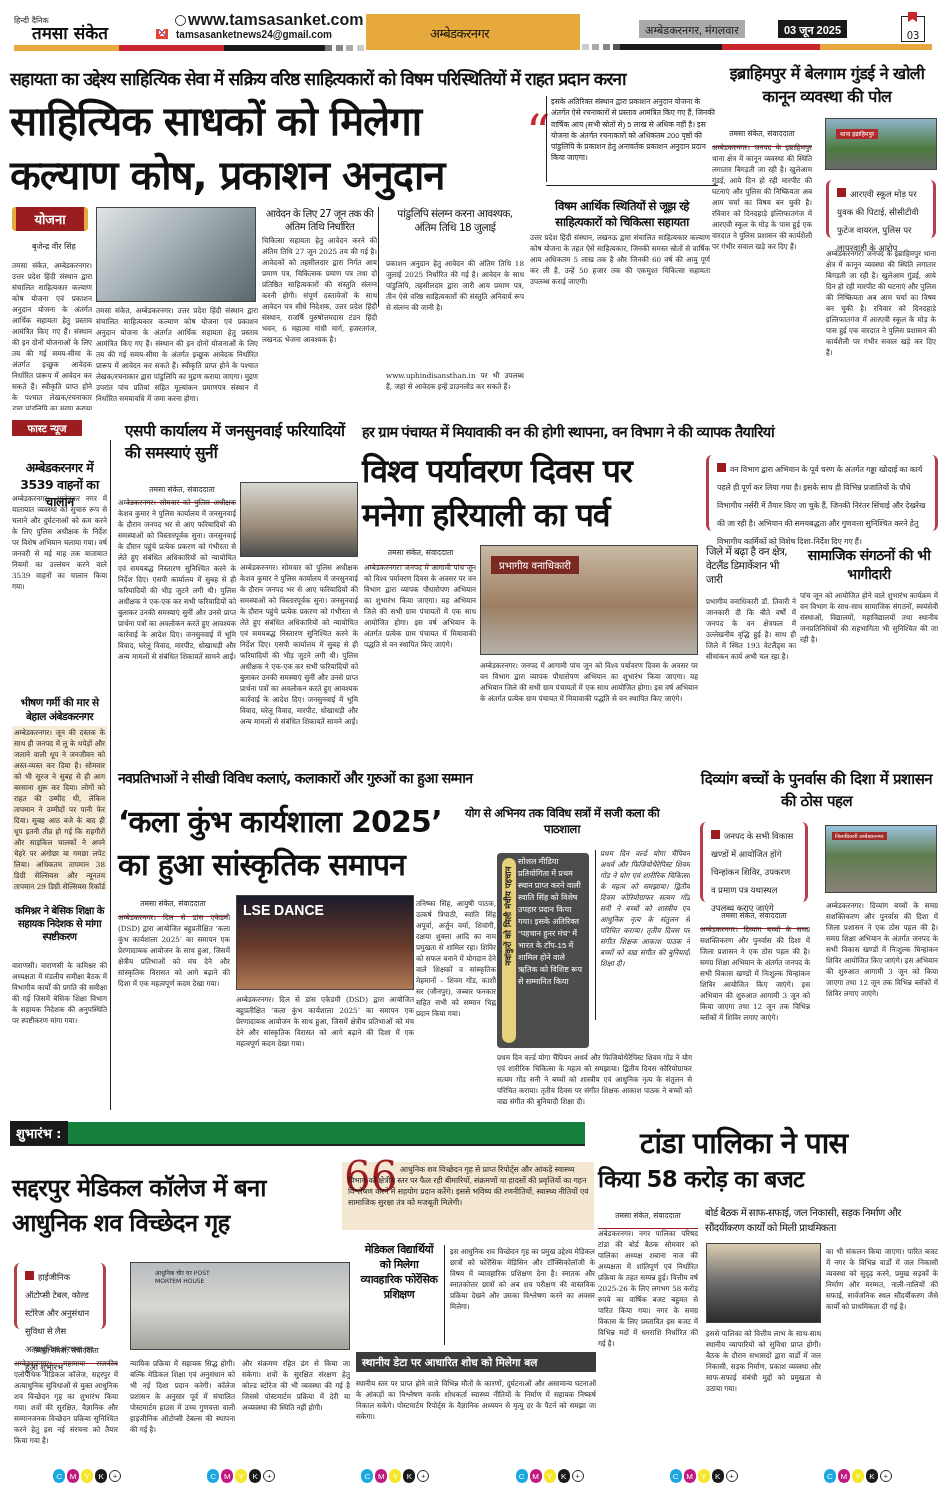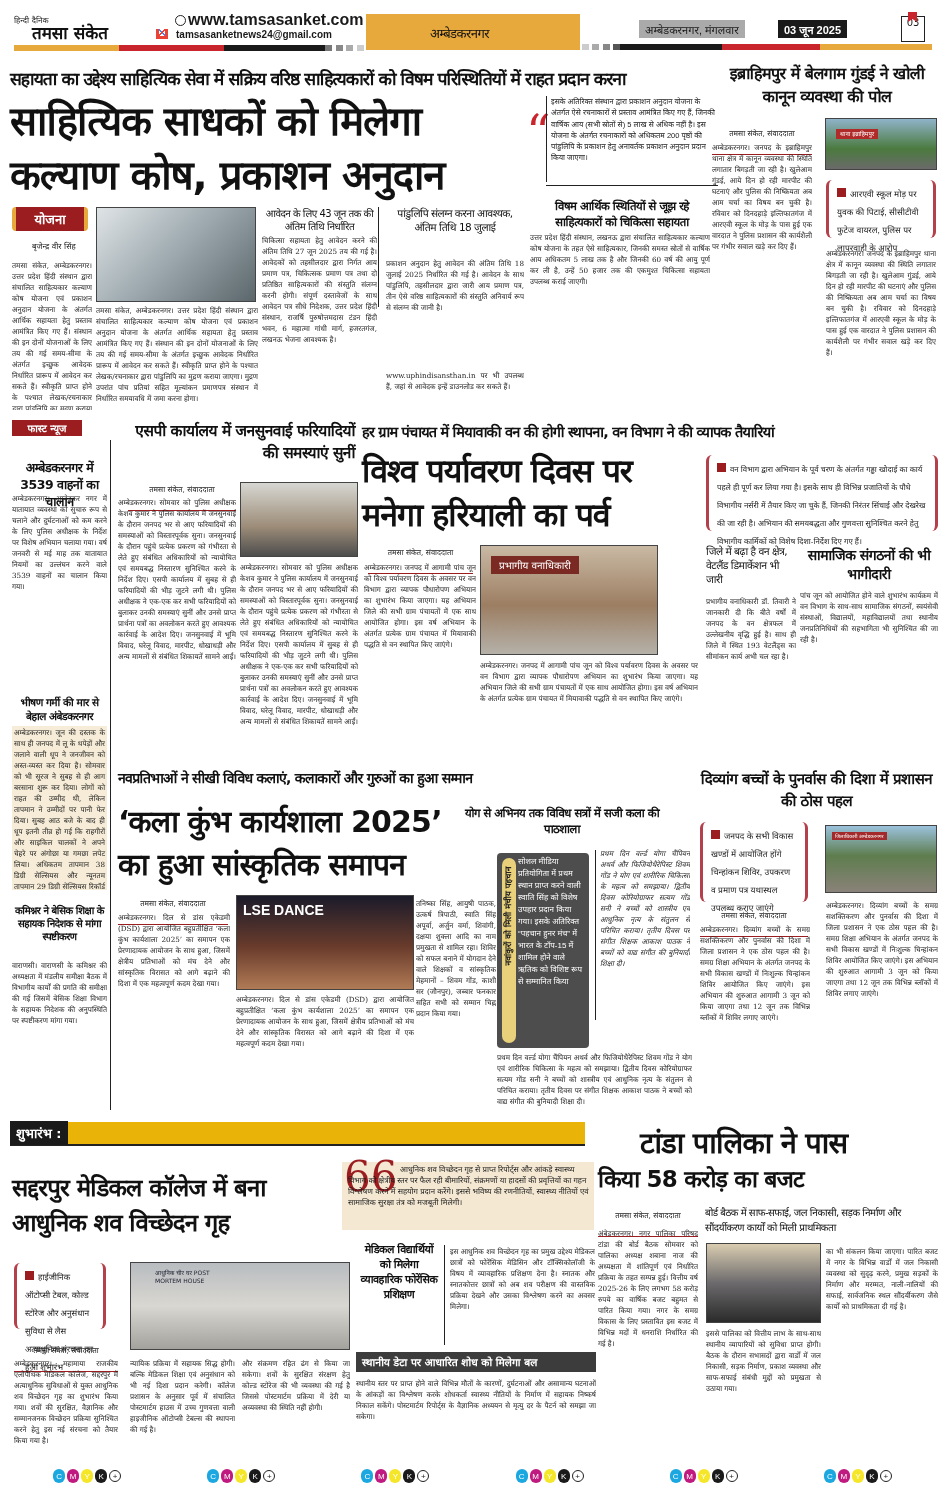--- a/index.html
+++ b/index.html
@@ -1,20 +1,20 @@
 <!DOCTYPE html>
 <html><head>
 <meta charset="utf-8">
 <style>
 *{box-sizing:border-box;margin:0;padding:0}
 body{width:945px;height:1488px;background:#fff;font-family:"DejaVu Sans",sans-serif;color:#1a1a1a;position:relative;overflow:hidden}
 .abs{position:absolute}
 .body-text{font-family:"DejaVu Serif",serif;font-size:7.2px;line-height:11px;text-align:justify;color:#222;overflow:hidden}
 .hl{font-family:"DejaVu Sans",sans-serif;font-weight:bold;color:#111;letter-spacing:-0.5px}
-.byline{font-family:"DejaVu Serif",serif;font-size:7.5px;text-align:center;border-bottom:1.5px solid #9b1d20;padding-bottom:16px;color:#222}
+.byline{font-family:"DejaVu Serif",serif;font-size:7.5px;text-align:center;border-bottom:1.5px solid #9b1d20;padding-bottom:8px;color:#222}
 .photo{background:linear-gradient(135deg,#6d7b82,#a9b3b8 40%,#545f66);border:1px solid #444}
 .quotebox{border-left:3px solid #b3404a;border-right:3px solid #b3404a;border-radius:6px;padding:3px 8px;font-family:"Liberation Sans",sans-serif}
 .sq{display:inline-block;width:9px;height:9px;background:#9b1d20;margin-right:4px;vertical-align:middle}
 .vline{border-left:1px solid #222}
 .cmyk{display:flex;gap:2px;align-items:center}
 .cmyk span{width:12px;height:14px;border-radius:6px;font-size:8px;color:#fff;display:flex;align-items:center;justify-content:center;font-family:"Liberation Sans",sans-serif}
 </style>
 </head>
 <body>
 
@@ -24,39 +24,39 @@
   <div class="abs" style="left:156px;top:29px;width:12px;height:10px;border:3px solid #ea4335;border-top:none;background:linear-gradient(135deg,transparent 45%,#ea4335 45%,#ea4335 55%,transparent 55%),linear-gradient(225deg,transparent 45%,#4285f4 45%,#4285f4 55%,transparent 55%)"></div>
   <div class="abs" style="left:175px;top:15px;width:11px;height:11px;border:1.5px solid #222;border-radius:50%"></div>
   <div class="abs" style="left:188px;top:11px;font-size:16px;font-weight:bold;font-family:'Liberation Sans',sans-serif">www.tamsasanket.com</div>
   <div class="abs" style="left:176px;top:29px;font-size:10px;font-weight:bold;font-family:'Liberation Sans',sans-serif">tamsasanketnews24@gmail.com</div>
   <div class="abs" style="left:14px;top:45px;width:350px;height:6px;background:linear-gradient(90deg,#e8a93c 0 30%,#c9252c 30% 60%,#1a1a1a 60% 89%,#777 89% 91%,#fff 91% 92%,#888 92% 94%,#fff 94% 95%,#aaa 95% 97%,#fff 97% 98%,#ccc 98%)"></div>
   <div class="abs" style="left:366px;top:14px;width:214px;height:36px;background:#e8a93c"></div>
   <div class="abs hl" style="left:430px;top:24px;font-size:13px;font-weight:normal">अम्बेडकरनगर</div>
   <div class="abs" style="left:639px;top:20px;height:18px;padding:2px 6px;background:#aaa;font-size:11px;font-family:'Liberation Sans',sans-serif">अम्बेडकरनगर, मंगलवार</div>
   <div class="abs" style="left:778px;top:20px;height:18px;padding:2px 6px;background:#1a1a1a;color:#fff;font-size:11px;font-weight:bold;font-family:'Liberation Sans',sans-serif">03 जून 2025</div>
   <div class="abs" style="left:582px;top:44px;width:350px;height:6px;background:linear-gradient(90deg,#ccc 0 2%,#fff 2% 3%,#aaa 3% 5%,#fff 5% 6%,#888 6% 8%,#fff 8% 9%,#555 9% 11%,#1a1a1a 11% 40%,#c9252c 40% 68%,#e8a93c 68%)"></div>
-  <div class="abs" style="left:901px;top:16px;width:24px;height:26px;border:1.5px solid #222;display:flex;justify-content:center;font-size:10px">
+  <div class="abs" style="left:901px;top:16px;width:24px;height:26px;border:1.5px solid #222;display:flex;align-items:flex-end;justify-content:center;font-size:10px">
     <span>03</span>
   </div>
   <div class="abs" style="left:908px;top:12px;width:9px;height:10px;background:#c9252c;clip-path:polygon(0 0,100% 0,100% 100%,50% 70%,0 100%)"></div>
 </div>
 
 <div class="abs hl" style="left:10px;top:66px;width:700px;font-size:17.5px;white-space:nowrap;letter-spacing:-1px">सहायता का उद्देश्य साहित्यिक सेवा में सक्रिय वरिष्ठ साहित्यकारों को विषम परिस्थितियों में राहत प्रदान करना</div>
 <div class="abs hl" style="left:10px;top:92px;font-size:40px;letter-spacing:-1px">साहित्यिक साधकों को मिलेगा</div>
 <div class="abs hl" style="left:10px;top:146px;font-size:40px;letter-spacing:-1px">कल्याण कोष, प्रकाशन अनुदान</div>
 <div class="abs" style="left:526px;top:108px;font-size:48px;color:#c9252c;font-family:'DejaVu Serif',serif;line-height:1">“</div>
 <div class="abs" style="left:546px;top:96px;width:172px;height:86px;border-left:1px solid #222;padding-left:4px;font-size:7.5px;line-height:11.3px;font-family:'Liberation Sans',sans-serif;overflow:hidden">इसके अतिरिक्त संस्थान द्वारा प्रकाशन अनुदान योजना के अंतर्गत ऐसे रचनाकारों से प्रस्ताव आमंत्रित किए गए हैं, जिनकी वार्षिक आय (सभी स्रोतों से) 5 लाख से अधिक नहीं है। इस योजना के अंतर्गत रचनाकारों को अधिकतम 200 पृष्ठों की पांडुलिपि के प्रकाशन हेतु अनावर्तक प्रकाशन अनुदान प्रदान किया जाएगा।</div>
 <div class="abs" style="left:546px;top:185px;width:172px;border-top:1.5px solid #222"></div>
 <div class="abs hl" style="left:532px;top:198px;width:180px;font-size:11.5px;line-height:16px;text-align:center">विषम आर्थिक स्थितियों से जूझ रहे साहित्यकारों को चिकित्सा सहायता</div>
 <div class="abs" style="left:12px;top:207px;width:76px;height:24px;background:#9b1d20;border-radius:4px;border-left:4px solid #e8a93c;border-right:4px solid #e8a93c;display:flex;align-items:center;justify-content:center">
   <span style="color:#fff;font-weight:bold;font-size:13px">योजना</span>
 </div>
 <div class="abs" style="left:32px;top:240px;font-size:8px;font-family:'DejaVu Serif',serif">बृजेन्द्र वीर सिंह</div>
 <div class="abs photo" style="left:96px;top:207px;width:160px;height:95px;background:linear-gradient(135deg,#dfe4e6,#9ca8ae 50%,#5c676c)"></div>
-<div class="abs hl" style="left:262px;top:207px;width:115px;font-size:10px;line-height:13px;text-align:center;font-weight:normal">आवेदन के लिए 43 जून तक की अंतिम तिथि निर्धारित</div>
+<div class="abs hl" style="left:262px;top:207px;width:115px;font-size:10px;line-height:13px;text-align:center;font-weight:normal">आवेदन के लिए 27 जून तक की अंतिम तिथि निर्धारित</div>
 <div class="abs vline" style="left:378px;top:207px;height:100px"></div>
 <div class="abs hl" style="left:386px;top:207px;width:138px;font-size:10.5px;line-height:13.5px;text-align:center;font-weight:normal">पांडुलिपि संलग्न करना आवश्यक, अंतिम तिथि 18 जुलाई</div>
 <div class="abs body-text" style="left:12px;top:260px;width:80px;height:150px">तमसा संकेत, अम्बेडकरनगर। उत्तर प्रदेश हिंदी संस्थान द्वारा संचालित साहित्यकार कल्याण कोष योजना एवं प्रकाशन अनुदान योजना के अंतर्गत आर्थिक सहायता हेतु प्रस्ताव आमंत्रित किए गए हैं। संस्थान की इन दोनों योजनाओं के लिए तय की गई समय-सीमा के अंतर्गत इच्छुक आवेदक निर्धारित प्रारूप में आवेदन कर सकते हैं। स्वीकृति प्राप्त होने के पश्चात लेखक/रचनाकार द्वारा पांडुलिपि का मुद्रण कराया जाएगा। मुद्रण उपरांत पांच प्रतियां सहित मूल्यांकन प्रमाणपत्र संस्थान में निर्धारित समयावधि में जमा करना होगा।</div>
 <div class="abs body-text" style="left:96px;top:305px;width:162px;height:105px">तमसा संकेत, अम्बेडकरनगर। उत्तर प्रदेश हिंदी संस्थान द्वारा संचालित साहित्यकार कल्याण कोष योजना एवं प्रकाशन अनुदान योजना के अंतर्गत आर्थिक सहायता हेतु प्रस्ताव आमंत्रित किए गए हैं। संस्थान की इन दोनों योजनाओं के लिए तय की गई समय-सीमा के अंतर्गत इच्छुक आवेदक निर्धारित प्रारूप में आवेदन कर सकते हैं। स्वीकृति प्राप्त होने के पश्चात लेखक/रचनाकार द्वारा पांडुलिपि का मुद्रण कराया जाएगा। मुद्रण उपरांत पांच प्रतियां सहित मूल्यांकन प्रमाणपत्र संस्थान में निर्धारित समयावधि में जमा करना होगा।</div>
 <div class="abs body-text" style="left:262px;top:235px;width:115px;height:170px">चिकित्सा सहायता हेतु आवेदन करने की अंतिम तिथि 27 जून 2025 तय की गई है। आवेदकों को तहसीलदार द्वारा निर्गत आय प्रमाण पत्र, चिकित्सक प्रमाण पत्र तथा दो प्रतिष्ठित साहित्यकारों की संस्तुति संलग्न करनी होगी। संपूर्ण दस्तावेजों के साथ आवेदन पत्र सीधे निदेशक, उत्तर प्रदेश हिंदी संस्थान, राजर्षि पुरुषोत्तमदास टंडन हिंदी भवन, 6 महात्मा गांधी मार्ग, हजरतगंज, लखनऊ भेजना आवश्यक है।</div>
 <div class="abs body-text" style="left:386px;top:258px;width:138px;height:105px">प्रकाशन अनुदान हेतु आवेदन की अंतिम तिथि 18 जुलाई 2025 निर्धारित की गई है। आवेदन के साथ पांडुलिपि, तहसीलदार द्वारा जारी आय प्रमाण पत्र, तीन ऐसे वरिष्ठ साहित्यकारों की संस्तुति अनिवार्य रूप से संलग्न की जानी है।</div>
 <div class="abs body-text" style="left:386px;top:370px;width:138px;height:35px">www.uphindisansthan.in पर भी उपलब्ध हैं, जहां से आवेदक इन्हें डाउनलोड कर सकते हैं।</div>
 <div class="abs body-text" style="left:530px;top:232px;width:180px;height:175px">उत्तर प्रदेश हिंदी संस्थान, लखनऊ द्वारा संचालित साहित्यकार कल्याण कोष योजना के तहत ऐसे साहित्यकार, जिनकी समस्त स्रोतों से वार्षिक आय अधिकतम 5 लाख तक है और जिनकी 60 वर्ष की आयु पूर्ण कर ली है, उन्हें 50 हजार तक की एकमुश्त चिकित्सा सहायता उपलब्ध कराई जाएगी।</div>
 
 <div class="abs hl" style="left:718px;top:62px;width:218px;font-size:16px;line-height:23px;text-align:center">इब्राहिमपुर में बेलगाम गुंडई ने खोली कानून व्यवस्था की पोल</div>
@@ -74,35 +74,35 @@
   <span>फास्ट न्यूज</span>
 </div>
 <div class="abs hl" style="left:12px;top:459px;width:95px;font-size:12.5px;line-height:17px;text-align:center">अम्बेडकरनगर में 3539 वाहनों का चालान</div>
 <div class="abs body-text" style="left:12px;top:493px;width:95px;height:195px">अम्बेडकरनगर। अम्बेडकर नगर में यातायात व्यवस्था को सुचारु रूप से चलाने और दुर्घटनाओं को कम करने के लिए पुलिस अधीक्षक के निर्देश पर विशेष अभियान चलाया गया। वर्ष जनवरी से मई माह तक यातायात नियमों का उल्लंघन करने वाले 3539 वाहनों का चालान किया गया।</div>
 <div class="abs hl" style="left:12px;top:695px;width:95px;font-size:10.5px;line-height:14px;text-align:center">भीषण गर्मी की मार से बेहाल अंबेडकरनगर</div>
 <div class="abs body-text" style="left:12px;top:726px;width:95px;height:164px;background:#f6ecd7;padding:1px 2px">अम्बेडकरनगर। जून की दस्तक के साथ ही जनपद में लू के थपेड़ों और जलाने वाली धूप ने जनजीवन को अस्त-व्यस्त कर दिया है। सोमवार को भी सूरज ने सुबह से ही आग बरसाना शुरू कर दिया। लोगों को राहत की उम्मीद थी, लेकिन तापमान ने उम्मीदों पर पानी फेर दिया। सुबह आठ बजे के बाद ही धूप इतनी तीव्र हो गई कि राहगीरों और साइकिल चालकों ने अपने चेहरे पर अंगोछा या गमछा लपेट लिया। अधिकतम तापमान 38 डिग्री सेल्सियस और न्यूनतम तापमान 29 डिग्री सेल्सियस रिकॉर्ड किया गया।</div>
 <div class="abs hl" style="left:12px;top:904px;width:95px;font-size:10px;line-height:13px;text-align:center">कमिश्नर ने बेसिक शिक्षा के सहायक निदेशक से मांगा स्पष्टीकरण</div>
 <div class="abs body-text" style="left:12px;top:960px;width:95px;height:150px">वाराणसी। वाराणसी के कमिश्नर की अध्यक्षता में मंडलीय समीक्षा बैठक में विभागीय कार्यों की प्रगति की समीक्षा की गई जिसमें बेसिक शिक्षा विभाग के सहायक निदेशक की अनुपस्थिति पर स्पष्टीकरण मांगा गया।</div>
 <div class="abs vline" style="left:110px;top:440px;height:670px"></div>
 
-<div class="abs hl" style="left:125px;top:420px;width:230px;font-size:15.5px;line-height:22px;text-align:right">एसपी कार्यालय में जनसुनवाई फरियादियों की समस्याएं सुनीं</div>
+<div class="abs hl" style="left:125px;top:420px;width:230px;font-size:15.5px;line-height:22px;text-align:left">एसपी कार्यालय में जनसुनवाई फरियादियों की समस्याएं सुनीं</div>
 <div class="abs byline" style="left:128px;top:484px;width:108px">तमसा संकेत, संवाददाता</div>
 <div class="abs body-text" style="left:118px;top:497px;width:118px;height:265px">अम्बेडकरनगर। सोमवार को पुलिस अधीक्षक केशव कुमार ने पुलिस कार्यालय में जनसुनवाई के दौरान जनपद भर से आए फरियादियों की समस्याओं को विस्तारपूर्वक सुना। जनसुनवाई के दौरान पहुंचे प्रत्येक प्रकरण को गंभीरता से लेते हुए संबंधित अधिकारियों को न्यायोचित एवं समयबद्ध निस्तारण सुनिश्चित करने के निर्देश दिए। एसपी कार्यालय में सुबह से ही फरियादियों की भीड़ जुटने लगी थी। पुलिस अधीक्षक ने एक-एक कर सभी फरियादियों को बुलाकर उनकी समस्याएं सुनीं और उनसे प्राप्त प्रार्थना पत्रों का अवलोकन करते हुए आवश्यक कार्रवाई के आदेश दिए। जनसुनवाई में भूमि विवाद, घरेलू विवाद, मारपीट, धोखाधड़ी और अन्य मामलों से संबंधित शिकायतें सामने आईं।</div>
 <div class="abs photo" style="left:240px;top:482px;width:118px;height:75px;background:linear-gradient(180deg,#d7d7d2,#9c8c78 60%,#4d4d4d)"></div>
 <div class="abs body-text" style="left:240px;top:562px;width:118px;height:200px">अम्बेडकरनगर। सोमवार को पुलिस अधीक्षक केशव कुमार ने पुलिस कार्यालय में जनसुनवाई के दौरान जनपद भर से आए फरियादियों की समस्याओं को विस्तारपूर्वक सुना। जनसुनवाई के दौरान पहुंचे प्रत्येक प्रकरण को गंभीरता से लेते हुए संबंधित अधिकारियों को न्यायोचित एवं समयबद्ध निस्तारण सुनिश्चित करने के निर्देश दिए। एसपी कार्यालय में सुबह से ही फरियादियों की भीड़ जुटने लगी थी। पुलिस अधीक्षक ने एक-एक कर सभी फरियादियों को बुलाकर उनकी समस्याएं सुनीं और उनसे प्राप्त प्रार्थना पत्रों का अवलोकन करते हुए आवश्यक कार्रवाई के आदेश दिए। जनसुनवाई में भूमि विवाद, घरेलू विवाद, मारपीट, धोखाधड़ी और अन्य मामलों से संबंधित शिकायतें सामने आईं।</div>
 
 <div class="abs hl" style="left:362px;top:421px;width:575px;font-size:14.5px;white-space:nowrap;letter-spacing:-0.8px">हर ग्राम पंचायत में मियावाकी वन की होगी स्थापना, वन विभाग ने की व्यापक तैयारियां</div>
 <div class="abs hl" style="left:362px;top:448px;font-size:32px;letter-spacing:-1px">विश्व पर्यावरण दिवस पर</div>
 <div class="abs hl" style="left:362px;top:492px;font-size:32px;letter-spacing:-1px">मनेगा हरियाली का पर्व</div>
 <div class="abs quotebox" style="left:706px;top:455px;width:232px;height:76px">
   <span class="sq"></span><span style="font-size:7.8px;line-height:11.2px">वन विभाग द्वारा अभियान के पूर्व चरण के अंतर्गत गड्ढा खोदाई का कार्य पहले ही पूर्ण कर लिया गया है। इसके साथ ही विभिन्न प्रजातियों के पौधे विभागीय नर्सरी में तैयार किए जा चुके हैं, जिनकी निरंतर सिंचाई और देखरेख की जा रही है। अभियान की समयबद्धता और गुणवत्ता सुनिश्चित करने हेतु विभागीय कार्मिकों को विशेष दिशा-निर्देश दिए गए हैं।</span>
 </div>
 <div class="abs byline" style="left:368px;top:547px;width:105px">तमसा संकेत, संवाददाता</div>
 <div class="abs body-text" style="left:364px;top:562px;width:112px;height:200px">अम्बेडकरनगर। जनपद में आगामी पांच जून को विश्व पर्यावरण दिवस के अवसर पर वन विभाग द्वारा व्यापक पौधारोपण अभियान का शुभारंभ किया जाएगा। यह अभियान जिले की सभी ग्राम पंचायतों में एक साथ आयोजित होगा। इस वर्ष अभियान के अंतर्गत प्रत्येक ग्राम पंचायत में मियावाकी पद्धति से वन स्थापित किए जाएंगे।</div>
-<div class="abs photo" style="left:480px;top:545px;width:178px;height:110px;background:linear-gradient(180deg,#c9b9a4,#9c7e62 55%,#b5b1a9)">
+<div class="abs photo" style="left:480px;top:545px;width:218px;height:110px;background:linear-gradient(180deg,#c9b9a4,#9c7e62 55%,#b5b1a9)">
   <div style="position:absolute;left:10px;top:10px;background:#7a2a22;color:#fff;font-size:10px;padding:2px 8px">प्रभागीय वनाधिकारी</div>
 </div>
 <div class="abs body-text" style="left:480px;top:660px;width:218px;height:100px">अम्बेडकरनगर। जनपद में आगामी पांच जून को विश्व पर्यावरण दिवस के अवसर पर वन विभाग द्वारा व्यापक पौधारोपण अभियान का शुभारंभ किया जाएगा। यह अभियान जिले की सभी ग्राम पंचायतों में एक साथ आयोजित होगा। इस वर्ष अभियान के अंतर्गत प्रत्येक ग्राम पंचायत में मियावाकी पद्धति से वन स्थापित किए जाएंगे।</div>
 <div class="abs hl" style="left:706px;top:544px;width:90px;font-size:10.5px;line-height:14px;font-weight:normal">जिले में बढ़ा है वन क्षेत्र, वेटलैंड डिमार्केशन भी जारी</div>
 <div class="abs body-text" style="left:706px;top:596px;width:90px;height:165px">प्रभागीय वनाधिकारी डॉ. तिवारी ने जानकारी दी कि बीते वर्षों में जनपद के वन क्षेत्रफल में उल्लेखनीय वृद्धि हुई है। साथ ही जिले में स्थित 193 वेटलैंड्स का सीमांकन कार्य अभी चल रहा है।</div>
 <div class="abs hl" style="left:800px;top:546px;width:138px;font-size:14px;line-height:19px;text-align:center">सामाजिक संगठनों की भी भागीदारी</div>
 <div class="abs body-text" style="left:800px;top:590px;width:138px;height:172px">पांच जून को आयोजित होने वाले शुभारंभ कार्यक्रम में वन विभाग के साथ-साथ सामाजिक संगठनों, स्वयंसेवी संस्थाओं, विद्यालयों, महाविद्यालयों तथा स्थानीय जनप्रतिनिधियों की सहभागिता भी सुनिश्चित की जा रही है।</div>
 
 <div class="abs hl" style="left:118px;top:768px;width:545px;font-size:14px;white-space:nowrap;letter-spacing:-0.7px">नवप्रतिभाओं ने सीखी विविध कलाएं, कलाकारों और गुरुओं का हुआ सम्मान</div>
 <div class="abs hl" style="left:118px;top:800px;font-size:30px;letter-spacing:-0.8px">‘कला कुंभ कार्यशाला 2025’</div>
@@ -127,21 +127,21 @@
 <div class="abs quotebox" style="left:700px;top:822px;width:108px;height:80px">
   <span class="sq"></span><span style="font-size:8.5px;line-height:11.5px">जनपद के सभी विकास खण्डों में आयोजित होंगे चिन्हांकन शिविर, उपकरण व प्रमाण पत्र यथास्थल उपलब्ध कराए जाएंगे</span>
 </div>
 <div class="abs photo" style="left:825px;top:825px;width:112px;height:68px;background:linear-gradient(180deg,#9bc2dd,#5e7d4e 45%,#8a8279)">
   <div style="position:absolute;left:6px;top:6px;background:#a22a2a;color:#fff;font-size:5px;padding:1px 3px">जिलाधिकारी अम्बेडकरनगर</div>
 </div>
 <div class="abs byline" style="left:700px;top:910px;width:108px">तमसा संकेत, संवाददाता</div>
 <div class="abs body-text" style="left:700px;top:924px;width:110px;height:183px">अम्बेडकरनगर। दिव्यांग बच्चों के समग्र सशक्तिकरण और पुनर्वास की दिशा में जिला प्रशासन ने एक ठोस पहल की है। समग्र शिक्षा अभियान के अंतर्गत जनपद के सभी विकास खण्डों में निःशुल्क चिन्हांकन शिविर आयोजित किए जाएंगे। इस अभियान की शुरुआत आगामी 3 जून को किया जाएगा तथा 12 जून तक विभिन्न ब्लॉकों में शिविर लगाए जाएंगे।</div>
 <div class="abs body-text" style="left:826px;top:900px;width:112px;height:207px">अम्बेडकरनगर। दिव्यांग बच्चों के समग्र सशक्तिकरण और पुनर्वास की दिशा में जिला प्रशासन ने एक ठोस पहल की है। समग्र शिक्षा अभियान के अंतर्गत जनपद के सभी विकास खण्डों में निःशुल्क चिन्हांकन शिविर आयोजित किए जाएंगे। इस अभियान की शुरुआत आगामी 3 जून को किया जाएगा तथा 12 जून तक विभिन्न ब्लॉकों में शिविर लगाए जाएंगे।</div>
 
-<div class="abs" style="left:10px;top:1122px;width:575px;height:24px;background:#eab308;border-bottom:2px solid #222;display:flex;align-items:center">
+<div class="abs" style="left:10px;top:1122px;width:575px;height:24px;background:#15803d;border-bottom:2px solid #222;display:flex;align-items:center">
   <span style="background:#1a1a1a;color:#fff;font-weight:bold;font-size:13px;padding:3px 6px">शुभारंभ :</span>
 </div>
 <div class="abs hl" style="left:12px;top:1170px;font-size:24px;letter-spacing:-0.8px">सद्दरपुर मेडिकल कॉलेज में बना</div>
 <div class="abs hl" style="left:12px;top:1205px;font-size:24px;letter-spacing:-0.8px">आधुनिक शव विच्छेदन गृह</div>
 <div class="abs" style="left:342px;top:1162px;width:252px;height:68px;background:#f4e8d3"></div>
 <div class="abs" style="left:344px;top:1156px;font-size:42px;color:#9b1d20;font-family:'DejaVu Serif',serif;line-height:1">66</div>
 <div class="abs" style="left:348px;top:1164px;width:244px;height:66px;font-size:7.8px;line-height:11px;font-family:'Liberation Sans',sans-serif;text-indent:52px;overflow:hidden">आधुनिक शव विच्छेदन गृह से प्राप्त रिपोर्ट्स और आंकड़े स्वास्थ्य विभाग को क्षेत्रीय स्तर पर फैल रही बीमारियों, संक्रमणों या हादसों की प्रवृत्तियों का गहन विश्लेषण करने में सहयोग प्रदान करेंगे। इससे भविष्य की रणनीतियों, स्वास्थ्य नीतियों एवं सामाजिक सुरक्षा तंत्र को मजबूती मिलेगी।</div>
 <div class="abs quotebox" style="left:14px;top:1263px;width:92px;height:66px">
   <span class="sq"></span><span style="font-size:8.3px;line-height:11.5px">हाईजीनिक ऑटोप्सी टेबल, कोल्ड स्टोरेज और अनुसंधान सुविधा से लैस अत्याधुनिक संरचना का हुआ शुभारंभ</span>
 </div>

